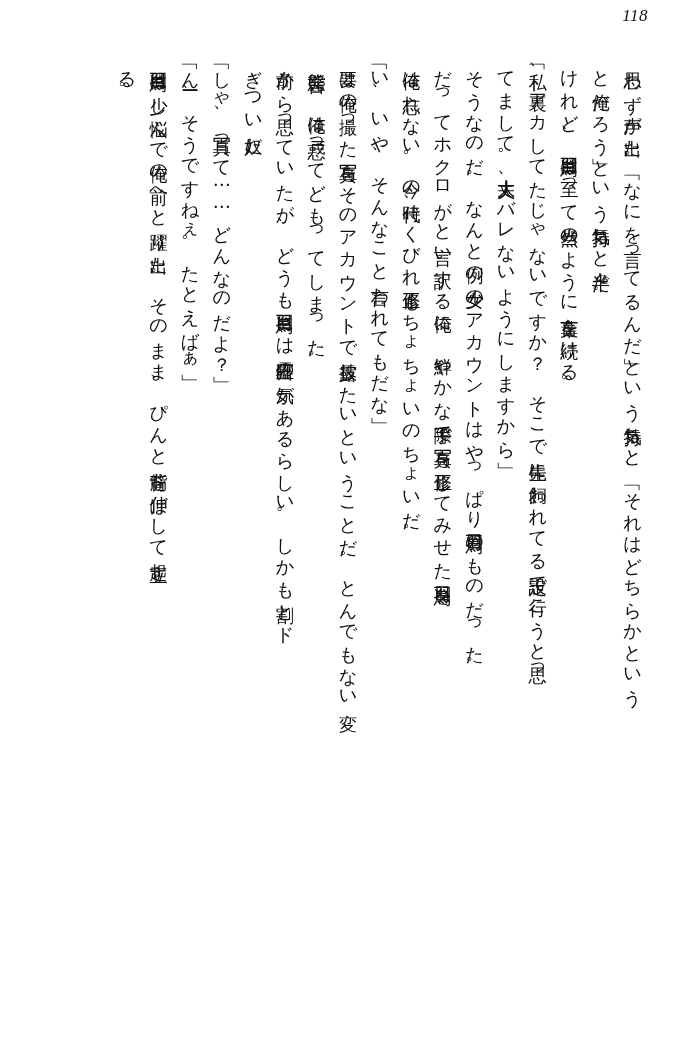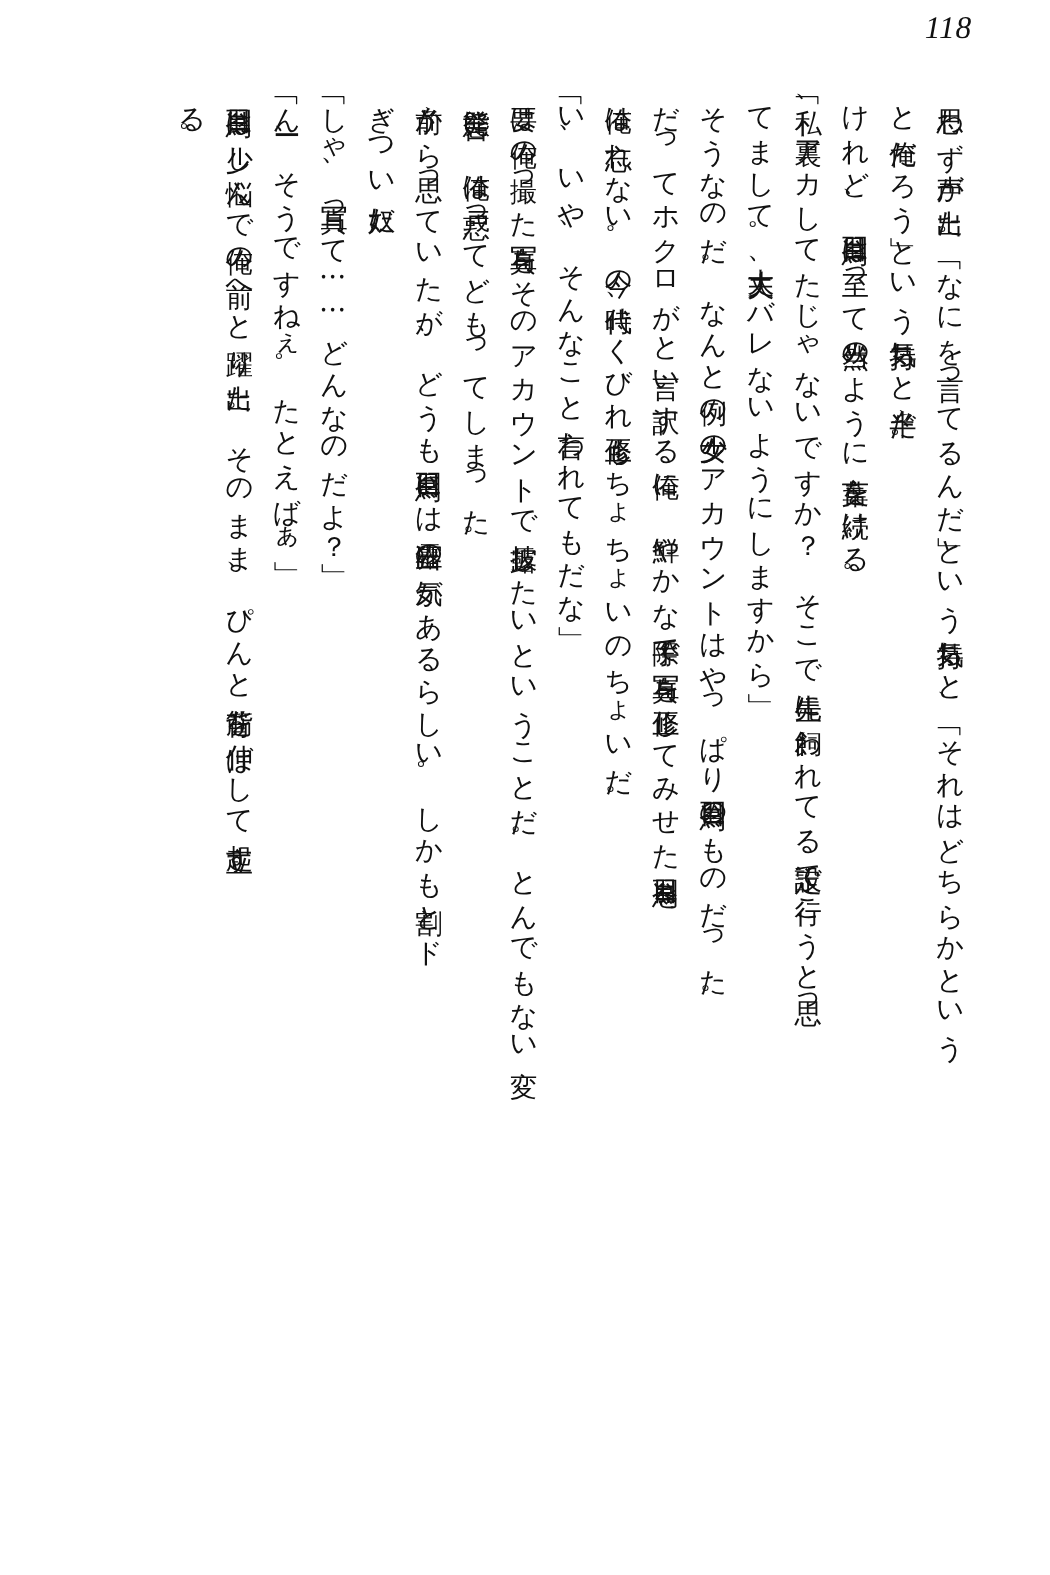--- a/index.html
+++ b/index.html
@@ -19,21 +19,21 @@
     position: relative;
     width: 700px;
     height: 1050px;
     box-sizing: border-box;
   }
   .page-number {
     position: absolute;
     top: 6px;
     right: 52px;
     font-style: italic;
-    font-size: 21px;
+    font-size: 17px;
     font-family: "Liberation Serif", "DejaVu Serif", serif;
     color: #111;
     letter-spacing: 0.5px;
   }
   .body-text {
     position: absolute;
     top: 58px;
     left: 42px;
     right: 52px;
     bottom: 28px;

